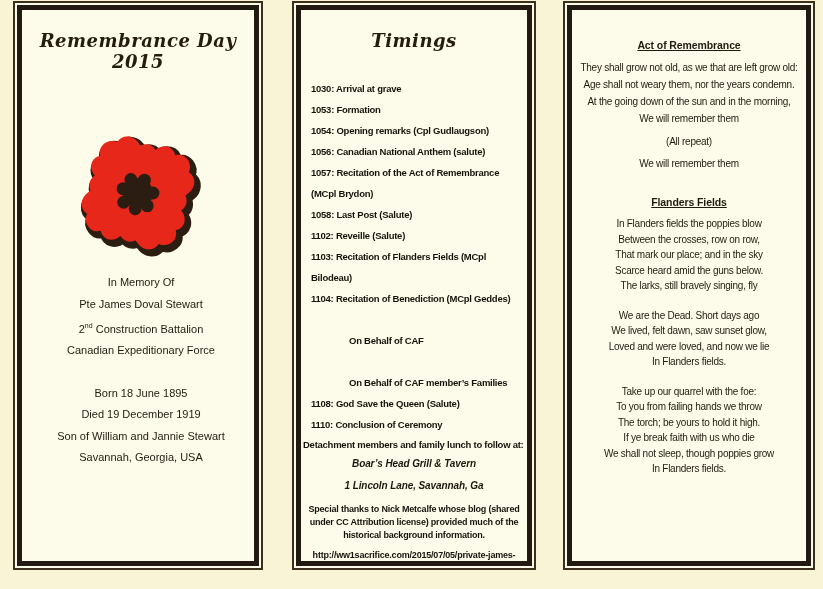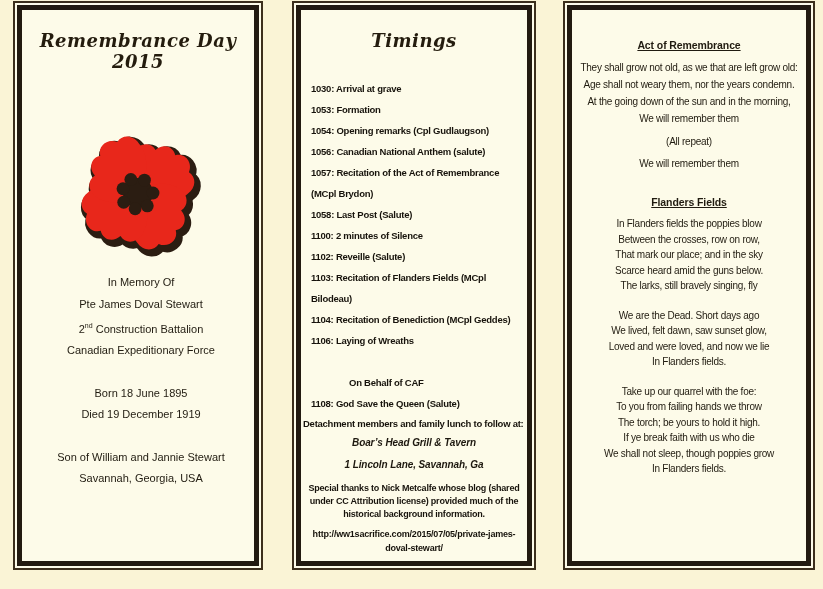--- a/index.html
+++ b/index.html
@@ -37,21 +37,21 @@
     color:#241c0e;
     text-align:center;
     margin-top:20px;
   }
 
   
   .poppy-wrap { text-align:center; margin-top:46px; }
   .memorial { text-align:center; font-size:11px; color:#201b10; }
   .memorial .line { line-height:21.5px;padding-left:6px; }
   .m-group2 { margin-top:21px; }
-  .m-group3 { margin-top:21px; }
+  .m-group3 { }
   sup { font-size:7px; vertical-align:super; }
 
   
   .timings {
     margin-top:27px;
     padding:0 10px;
     font-weight:bold;
     font-size:9.5px;
     letter-spacing:-0.25px;
     line-height:21px;
@@ -154,27 +154,27 @@
   <div class="panel-inner">
     <div class="panel-title">Timings</div>
 
     <div class="timings">
       <div class="t-item">1030: Arrival at grave</div>
       <div class="t-item">1053: Formation</div>
       <div class="t-item">1054: Opening remarks (Cpl Gudlaugson)</div>
       <div class="t-item">1056: Canadian National Anthem (salute)</div>
       <div class="t-item">1057: Recitation of the Act  of Remembrance (MCpl Brydon)</div>
       <div class="t-item">1058: Last Post (Salute)</div>
-      <div class="t-item">1100: 2 minutes of Silence</div>
       <div class="t-item">1102: Reveille (Salute)</div>
       <div class="t-item">1103: Recitation of Flanders Fields (MCpl Bilodeau)</div>
       <div class="t-item">1104: Recitation of Benediction (MCpl Geddes)</div>
-      <div class="t-item">1106: Laying of Wreaths</div>
       <div class="t-item indent">On Behalf of CAF</div>
+      <div class="t-item indent">On Behalf of CAF member’s Families</div>
       <div class="t-item">1108: God Save the Queen (Salute)</div>
+      <div class="t-item">1110: Conclusion of Ceremony</div>
     </div>
 
     <div class="lunch-note">Detachment members and family lunch to follow at:</div>
     <div class="venue-line">Boar’s Head Grill &amp; Tavern</div>
     <div class="venue-line">1 Lincoln Lane, Savannah, Ga</div>
     <div class="small-note">Special thanks to  Nick Metcalfe whose blog (shared under CC  Attribution license) provided much of the historical background information.</div>
     <div class="url-note">http://ww1sacrifice.com/2015/07/05/private-james-doval-stewart/</div>
   </div>
 </div>
 

